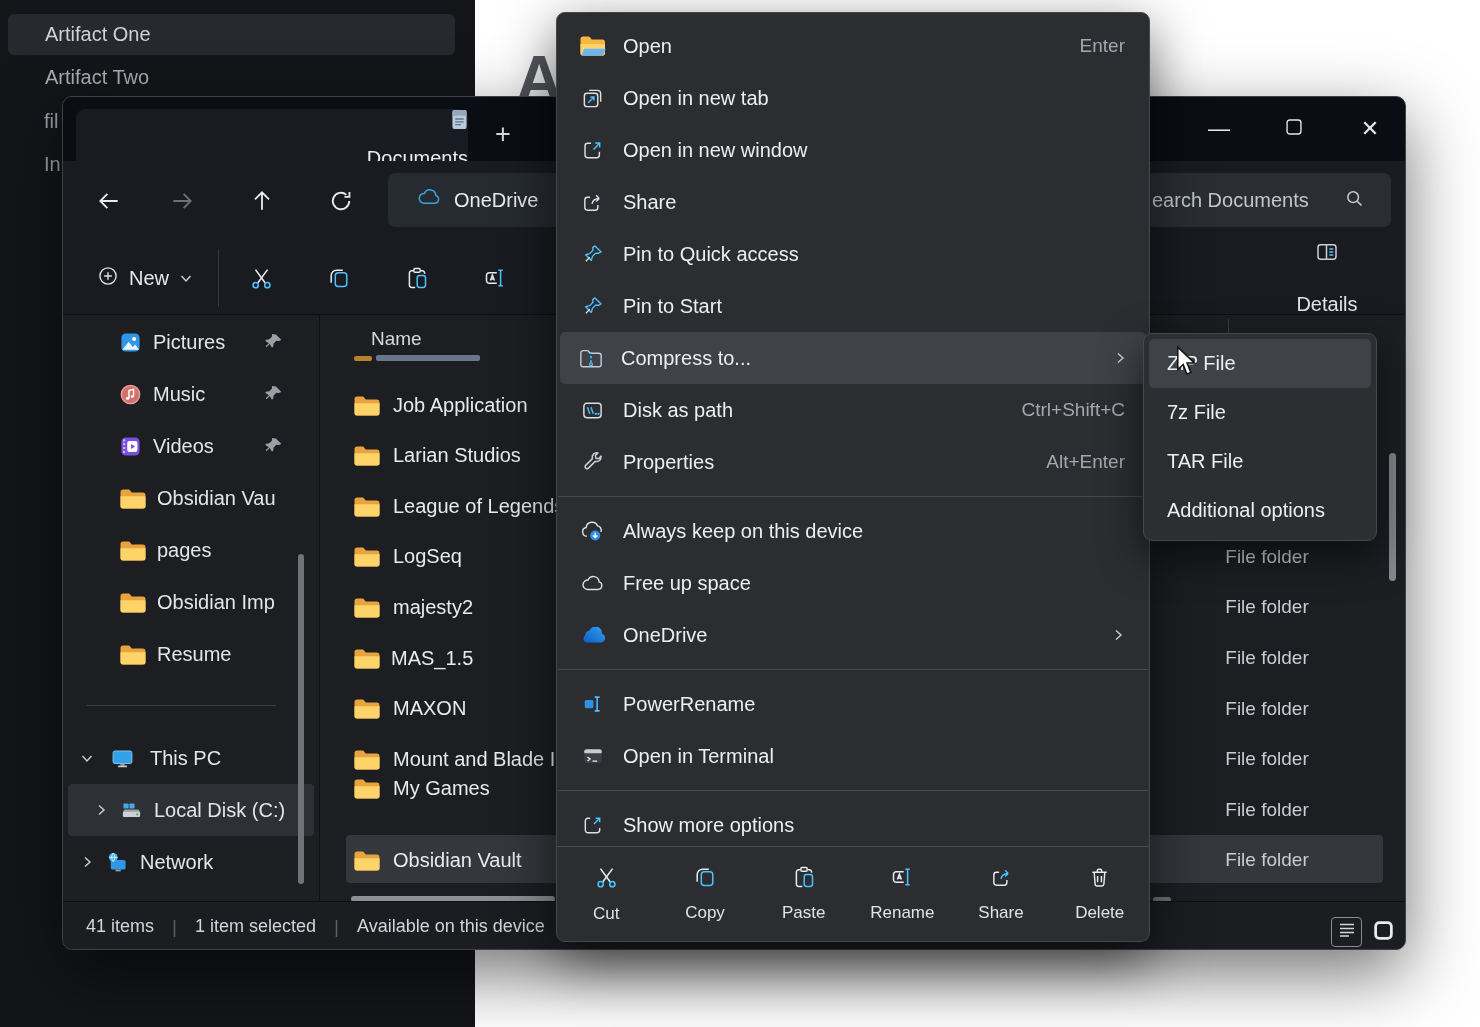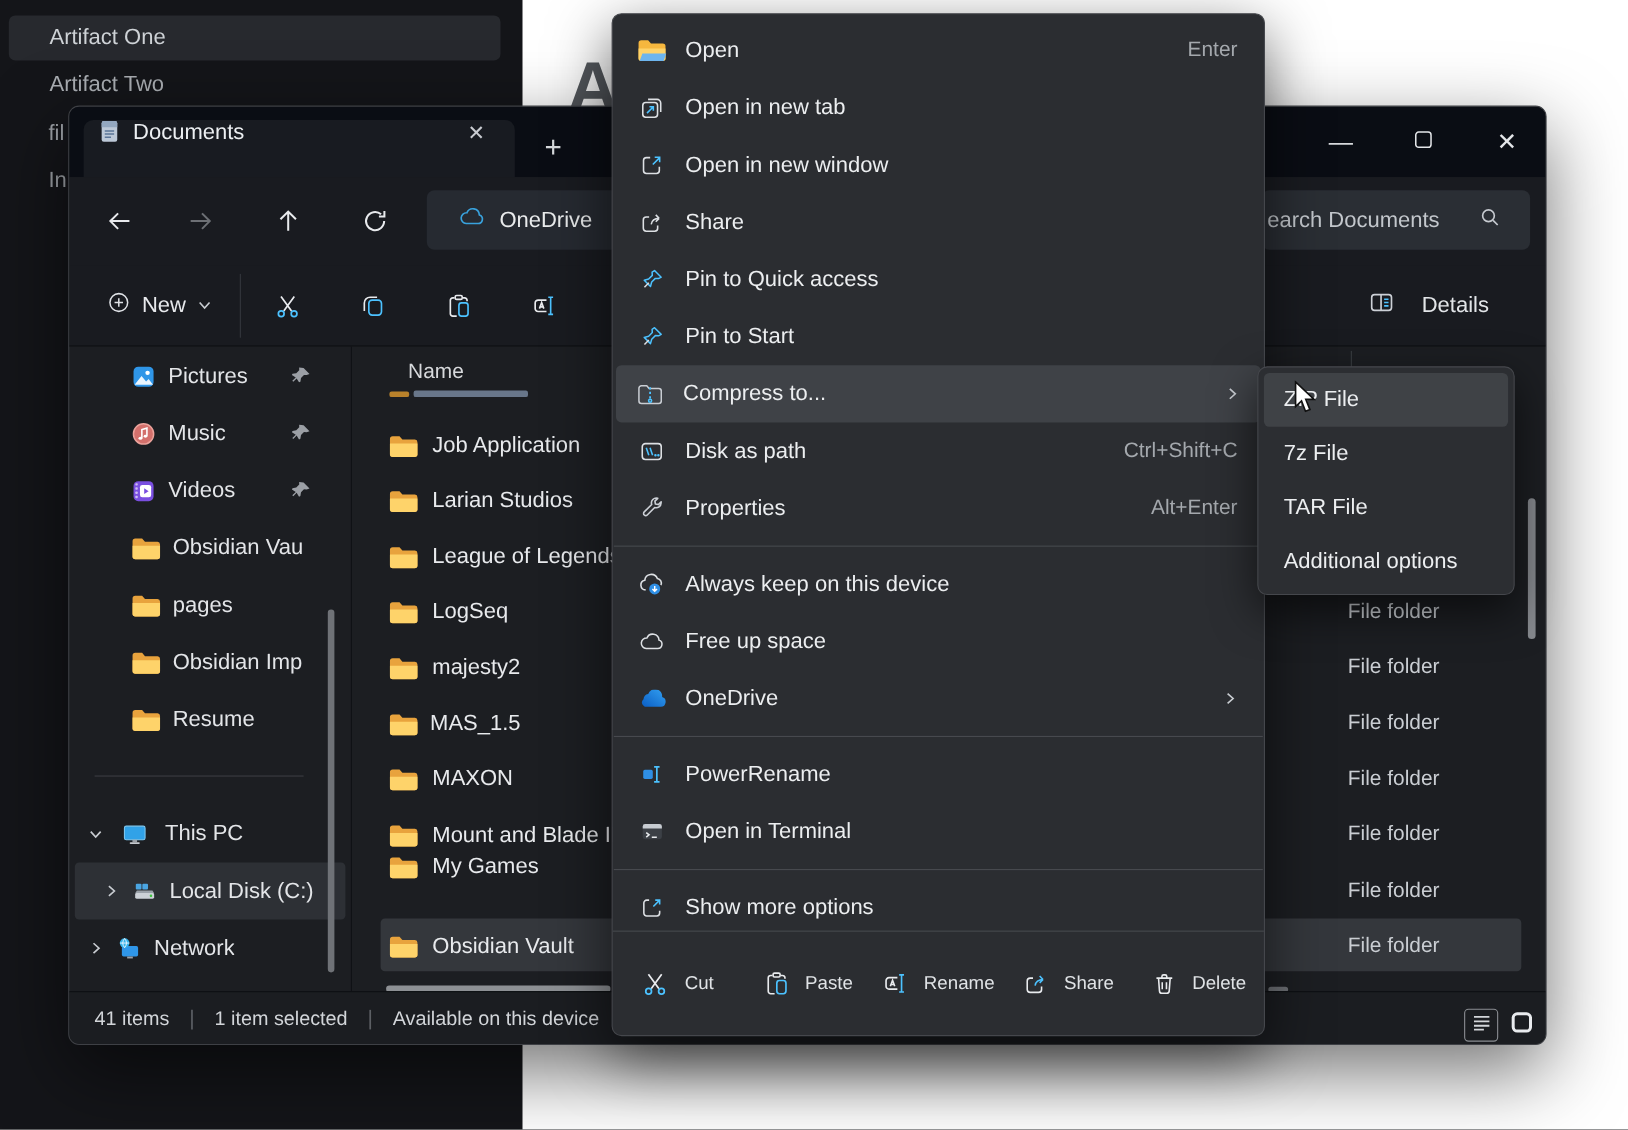--- a/index.html
+++ b/index.html
@@ -10,41 +10,41 @@
   
   #bg-panel{left:0;top:0;width:475px;height:1027px;background:#141519;}
   .bg-row{left:8px;width:447px;height:41px;border-radius:6px;display:flex;align-items:center;padding-left:37px;font-size:20px;color:#a9adb2;}
   .bg-row.sel{background:#27292e;color:#ced2d6;}
   .bg-part{font-size:20px;color:#9da1a6;}
   #big-letter{left:516px;top:42px;font-size:64px;font-weight:800;color:#55595e;z-index:1;}
 
   
   #win{left:62px;top:96px;width:1344px;height:854px;background:#1c1e22;border:1px solid #3e4045;border-radius:10px;box-shadow:0 24px 70px rgba(0,0,0,.55);z-index:2;overflow:hidden;}
   #titlebar{left:0;top:0;width:100%;height:64px;background:#0a0d14;}
-  #tab{left:13px;top:12px;width:392px;height:52px;background:#181b21;border-radius:9px 9px 0 0;display:flex;align-items:flex-start;padding-left:15px;gap:13px;}
+  #tab{left:13px;top:12px;width:392px;height:52px;background:#181b21;border-radius:9px 9px 0 0;display:flex;align-items:flex-end;padding-left:15px;gap:13px;flex-direction:column;}
   #tab-title{font-size:20px;color:#eceff2;}
   #tab-close{margin-left:auto;margin-right:26px;width:18px;text-align:center;color:#c9ccd1;font-size:19px;cursor:default;}
   #newtab-btn{left:420px;top:17px;width:40px;height:40px;display:flex;align-items:center;justify-content:center;color:#d6d9dc;font-size:27px;font-weight:300;}
   .wc{top:0;height:64px;width:44px;display:flex;align-items:center;justify-content:center;color:#e4e6e9;}
   #wc-min{left:1134px;font-size:22px;font-weight:300;}
   #wc-max{left:1209px;}
   #wc-close{left:1285px;font-size:22px;font-weight:300;}
 
   #navbar{left:0;top:64px;width:100%;height:80px;background:#191b20;}
   .navic{top:27px;width:26px;height:26px;}
   #addressbar{left:325px;top:12px;width:753px;height:54px;background:#262a31;border-radius:7px;display:flex;align-items:center;padding-left:29px;gap:12px;}
   #addressbar span{font-size:20px;color:#e9ebec;}
   #searchbox{left:1084px;top:12px;width:244px;height:54px;background:#2a2e34;border-radius:7px;display:flex;align-items:center;}
   #search-text{padding-left:5px;width:198px;overflow:hidden;white-space:nowrap;font-size:20px;color:#c3c7cc;}
 
   #toolbar{left:0;top:144px;width:100%;height:74px;background:#191b20;border-bottom:1px solid #0e1013;}
   #new-btn{left:20px;top:15px;width:124px;height:44px;border-radius:5px;display:flex;align-items:center;justify-content:center;gap:10px;font-size:20px;color:#e7e9ec;}
   .tb-sep{left:155px;top:8px;width:1px;height:58px;background:#34373c;}
   .tb-btn{top:17px;width:40px;height:40px;display:flex;align-items:center;justify-content:center;border-radius:5px;}
-  #details-btn{left:1170px;top:15px;width:132px;height:44px;display:flex;align-items:center;justify-content:center;gap:24px;font-size:20px;color:#e2e5e8;}
+  #details-btn{left:1198px;top:15px;width:132px;height:44px;display:flex;align-items:center;justify-content:center;gap:24px;font-size:20px;color:#e2e5e8;flex-direction:column;}
 
   
   #sidebar-list{left:0;top:219px;width:256px;}
   #tree-list{left:0;top:635px;width:256px;}
   .srow{height:52px;display:flex;align-items:center;margin:0 5px;border-radius:4px;gap:11px;}
   .srow .lbl{font-size:20px;color:#e3e5e8;white-space:nowrap;overflow:hidden;max-width:118px;}
   .trow .lbl{max-width:150px;}
   .srow .pin{margin-left:auto;margin-right:31px;height:18px;}
   .srow.sel{background:#2d3035;}
   .chev{width:16px;height:16px;display:flex;align-items:center;justify-content:center;}
@@ -74,21 +74,21 @@
 
   
   #ctxmenu{left:556px;top:12px;width:594px;height:930px;background:#2b2d31;border:1px solid #45474c;border-radius:9px;box-shadow:0 18px 55px rgba(0,0,0,.6);z-index:5;padding-top:7px;}
   .mitem{height:52px;display:flex;align-items:center;padding:0 24px 0 22px;}
   .mitem .mic{width:27px;height:26px;display:flex;align-items:center;justify-content:center;margin-right:17px;flex:none;}
   .mitem .mlbl{font-size:20px;color:#eceef0;flex:1;white-space:nowrap;}
   .mitem .msc{font-size:19px;color:#a4a8ad;}
   .mitem.hi{background:#3f4247;margin:0 3px;border-radius:5px;padding-left:17px;padding-right:19px;}
   .msep{height:1px;background:#47494e;margin:8px 1px;}
   #menu-actions{position:absolute;left:0;right:0;bottom:0;height:95px;border-top:1px solid #47494e;display:flex;}
-  .act{flex:1;display:flex;flex-direction:row;align-items:center;justify-content:center;gap:14px;}
+  .act{flex:1;display:flex;flex-direction:column;align-items:center;justify-content:center;gap:14px;}
   .act .albl{font-size:17px;color:#e0e3e6;}
 
   
   #submenu{left:1143px;top:333px;width:234px;height:208px;background:#2c2e32;border:1px solid #45474c;border-radius:9px;box-shadow:0 14px 40px rgba(0,0,0,.6);z-index:6;padding:5px 0;}
   .smitem{height:49px;display:flex;align-items:center;padding-left:23px;font-size:20px;color:#eceef0;}
   .smitem.hov{background:#3f4246;margin:0 5px;padding-left:18px;border-radius:5px;}
 
   #cursor{left:1176px;top:346px;z-index:10;}
 </style>
 </head>
@@ -646,20 +646,29 @@
               <path d="M6.2 3.5l9.2 12.6M17.8 3.5L8.6 16.1"></path>
               <circle cx="6.4" cy="18.4" r="2.5" stroke="#4cc2ff"></circle>
               <circle cx="17.6" cy="18.4" r="2.5" stroke="#4cc2ff"></circle>
             </svg>
           </span>
           <span class="albl">Cut</span>
         </div>
         <div class="act">
           <span style="display:flex;">
             <svg width="24" height="24" viewBox="0 0 24 24" fill="none" stroke-width="1.5">
+              <path d="M15.8 4.2H9.5A5.3 5.3 0 0 0 4.2 9.5v7.3" stroke="#e9ebee"></path>
+              <rect x="8.3" y="6.8" width="11.5" height="13.7" rx="3" stroke="#4cc2ff"></rect>
+            </svg>
+          </span>
+          <span class="albl">Copy</span>
+        </div>
+        <div class="act">
+          <span style="display:flex;">
+            <svg width="24" height="24" viewBox="0 0 24 24" fill="none" stroke-width="1.5">
               <path d="M8.2 4.8H6.6a2.2 2.2 0 0 0-2.2 2.2v12.2a2.2 2.2 0 0 0 2.2 2.2h3.6" stroke="#e9ebee"></path>
               <rect x="8.8" y="2.6" width="6.4" height="3.6" rx="1.3" stroke="#e9ebee"></rect>
               <path d="M15.8 4.8h1.6a2.2 2.2 0 0 1 2.2 2.2v.8" stroke="#e9ebee"></path>
               <rect x="12.2" y="9.4" width="8.3" height="12" rx="2.4" stroke="#4cc2ff"></rect>
             </svg>
           </span>
           <span class="albl">Paste</span>
         </div>
         <div class="act">
           <span style="display:flex;">

